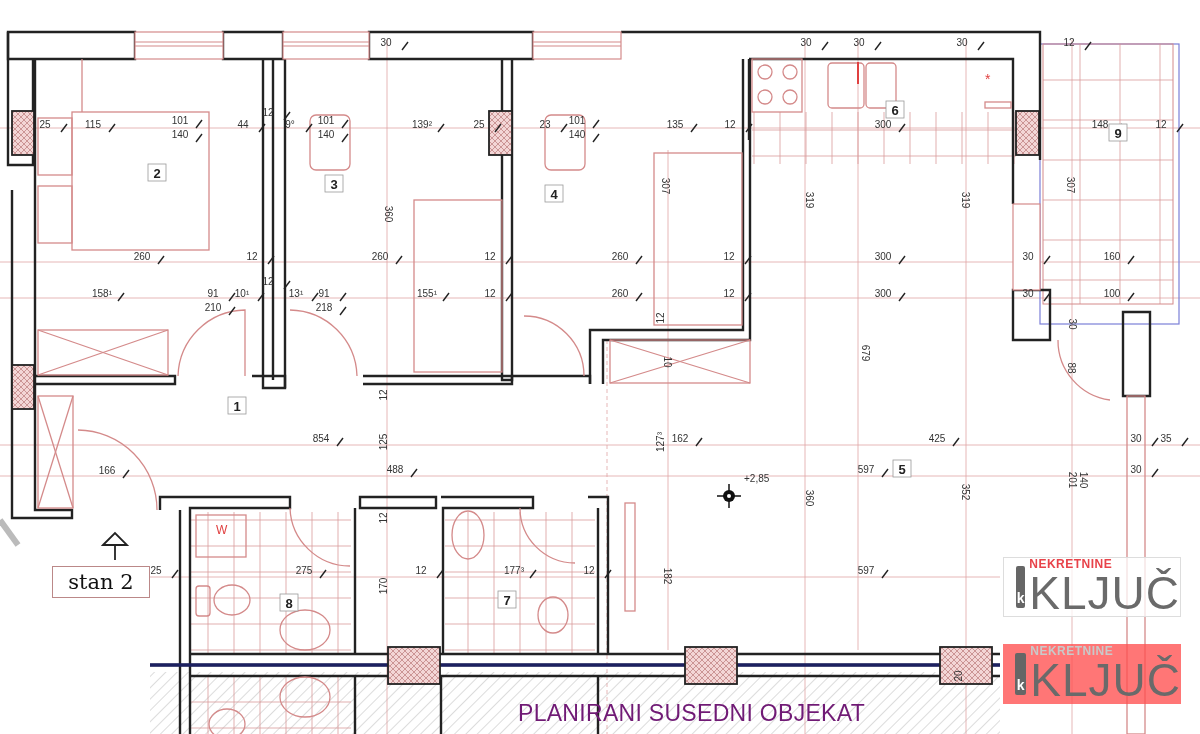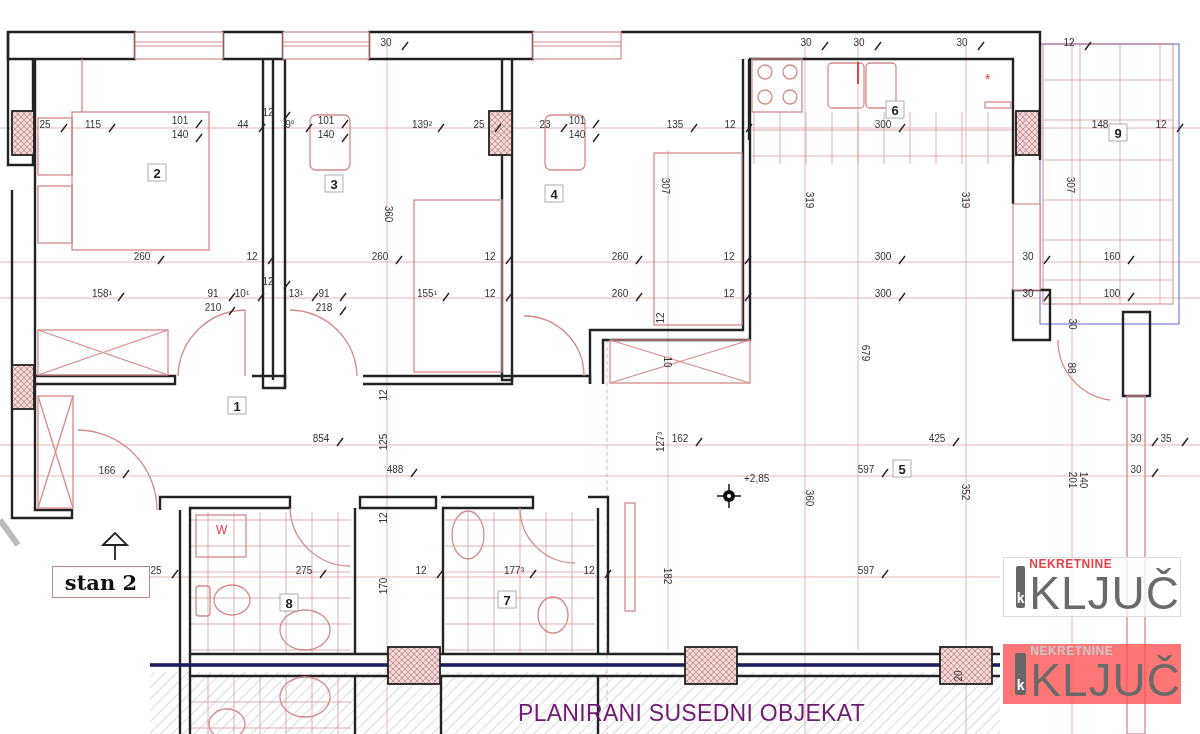--- a/index.html
+++ b/index.html
@@ -1,20 +1,20 @@
 <!DOCTYPE html>
 <html><head>
 <meta charset="utf-8">
 <style>
   html, body { margin:0; padding:0; background:#ffffff; }
   body { width:1200px; height:734px; overflow:hidden; position:relative; font-family:"Liberation Sans", sans-serif; }
   #plan { position:absolute; left:0; top:0; width:1200px; height:734px; }
   .dim { font-family:"Liberation Sans", sans-serif; font-size:10px; fill:#333; }
   .room-label { font-family:"Liberation Sans", sans-serif; font-size:13px; font-weight:bold; fill:#222; }
-  .stan-box { position:absolute; left:52px; top:566px; width:98px; height:32px; border:1.5px solid #b88; background:#fff; display:flex; align-items:center; justify-content:center; font-family:"DejaVu Serif", serif; font-weight:bold; font-size:21px; color:#111; box-sizing:border-box; }
+  .stan-box { position:absolute; left:52px; top:566px; width:98px; height:32px; border:1.5px solid #b88; background:#fff; display:flex; align-items:center; justify-content:center; font-family:"DejaVu Serif", serif; font-weight:normal; font-size:21px; color:#111; box-sizing:border-box; }
   .planned-label { position:absolute; left:518px; top:700px; font-family:"Liberation Sans", sans-serif; font-size:23px; color:#701a75; letter-spacing:0.3px; background:rgba(255,255,255,0.0); }
   .logo { position:absolute; left:1003px; width:178px; height:60px; box-sizing:border-box; display:flex; align-items:center; padding-left:12px; }
   .logo1 { top:557px; background:rgba(255,255,255,0.75); border:1px solid #ddd; }
   .logo2 { top:644px; background:rgba(255,80,80,0.78); }
   .logo .key { width:20px; height:42px; background:#666; color:#fff; font-weight:bold; font-size:14px; display:flex; align-items:flex-end; justify-content:center; padding-bottom:2px; box-sizing:border-box; border-radius:2px; margin-right:4px; }
   .logo .txt { display:flex; flex-direction:column; line-height:1; }
   .logo .small { font-size:12px; font-weight:bold; color:#e8434a; letter-spacing:0.5px; }
   .logo2 .small { color:#c9c9c9; }
   .logo .big { font-size:46px; font-weight:normal; color:#6a6a6a; letter-spacing:1px; }
 </style>

